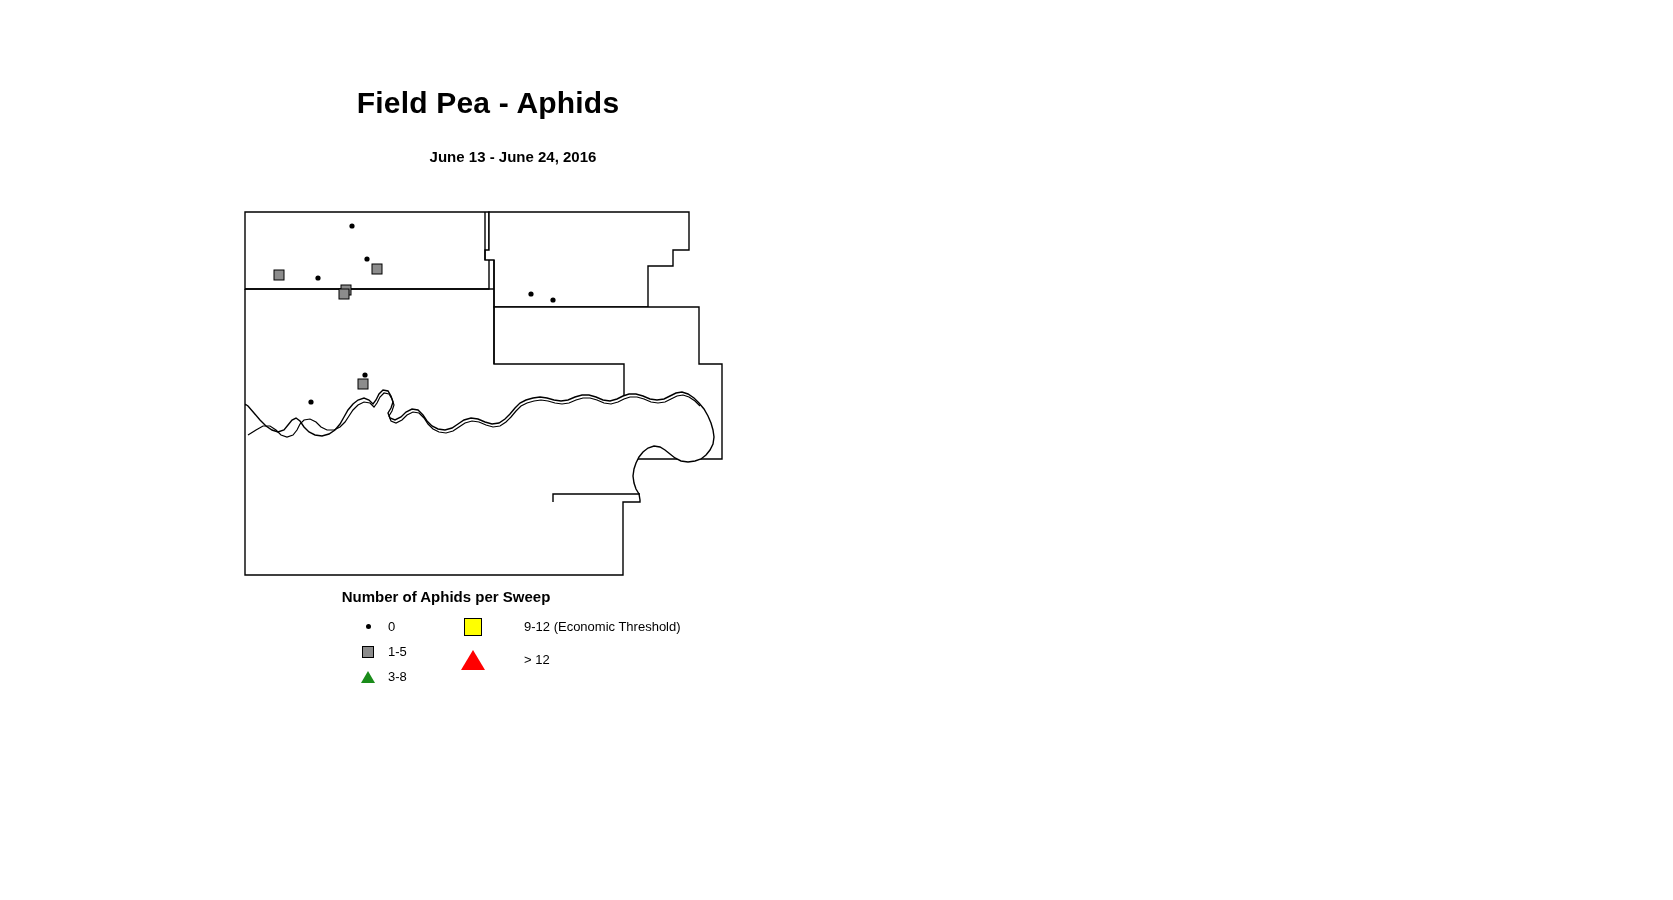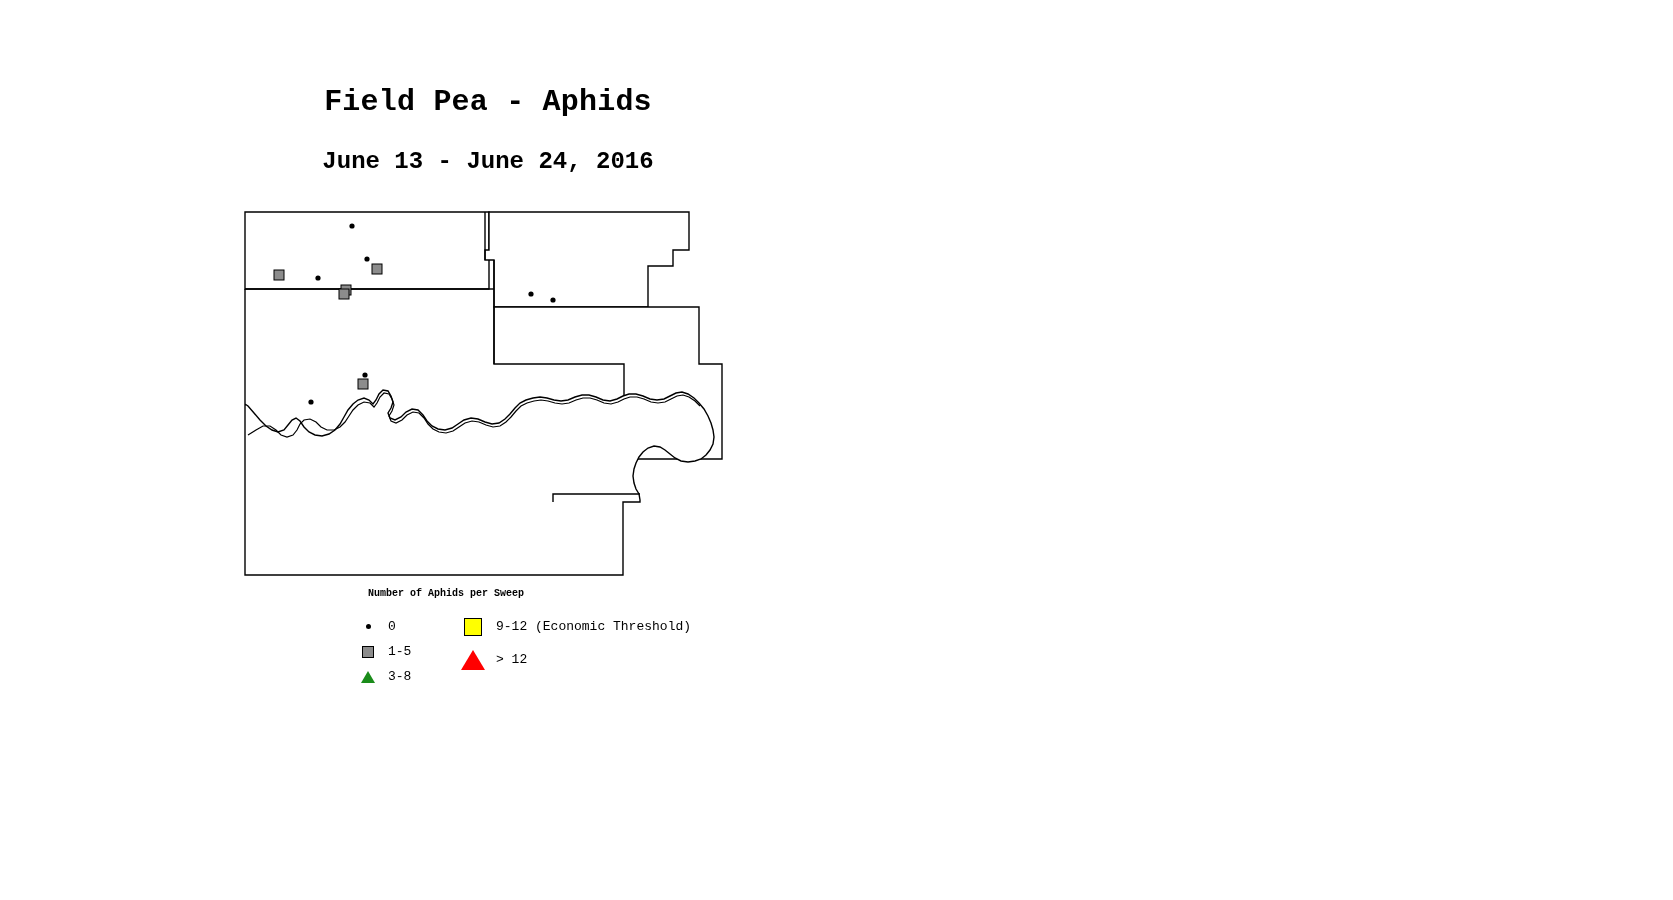--- a/index.html
+++ b/index.html
@@ -14,21 +14,20 @@
     overflow: hidden;
     font-family: "Liberation Sans", sans-serif;
     color: #000000;
     position: relative;
   }
   #page {
     position: absolute;
     left: 0; top: 0;
     width: 1673px;
     height: 900px;
-    font-family: Liberation Mono, monospace;
   }
   
   .title-block {
     position: absolute;
     left: 0;
     top: 86px;
     width: 976px;
     text-align: center;
   }
   .main-title {
@@ -38,23 +37,24 @@
     line-height: 1.1;
     color: #000000;
     margin: 0;
   }
   .sub-title {
     position: absolute;
     left: 0;
     top: 148px;
     width: 976px;
     text-align: center;
-    font-size: 24px;
+    font-size: 15px;
     font-weight: bold;
     color: #000000;
+    padding-left: 25px;
   }
   
   #map-wrap {
     position: absolute;
     left: 236px;
     top: 204px;
     width: 500px;
     height: 390px;
   }
   #map-svg { display: block; }
@@ -65,21 +65,21 @@
     top: 588px;
     width: 560px;
     height: 120px;
   }
   .legend-title {
     position: absolute;
     left: 0;
     top: 0;
     width: 420px;
     text-align: center;
-    font-size: 10px;
+    font-size: 15px;
     font-weight: bold;
     color: #000000;
     white-space: nowrap;
   }
   .legend-col {
     position: absolute;
     top: 26px;
   }
   .legend-col.left  { left: 118px; }
   .legend-col.right { left: 220px; }
@@ -97,21 +97,21 @@
     justify-content: center;
     flex: 0 0 28px;
   }
   .legend-col.right .legend-sym { width: 34px; flex: 0 0 34px; }
   .legend-label {
     font-size: 13px;
     color: #000000;
     white-space: nowrap;
     margin-left: 6px;
   }
-  .legend-col.right .legend-label { margin-left: 6px; }
+  .legend-col.right .legend-label { margin-left: 34px; }
   
   .sym-dot {
     width: 5px; height: 5px;
     border-radius: 50%;
     background: #000000;
   }
   .sym-sq-gray {
     width: 10px; height: 10px;
     background: #8c8c8c;
     border: 1px solid #000000;

